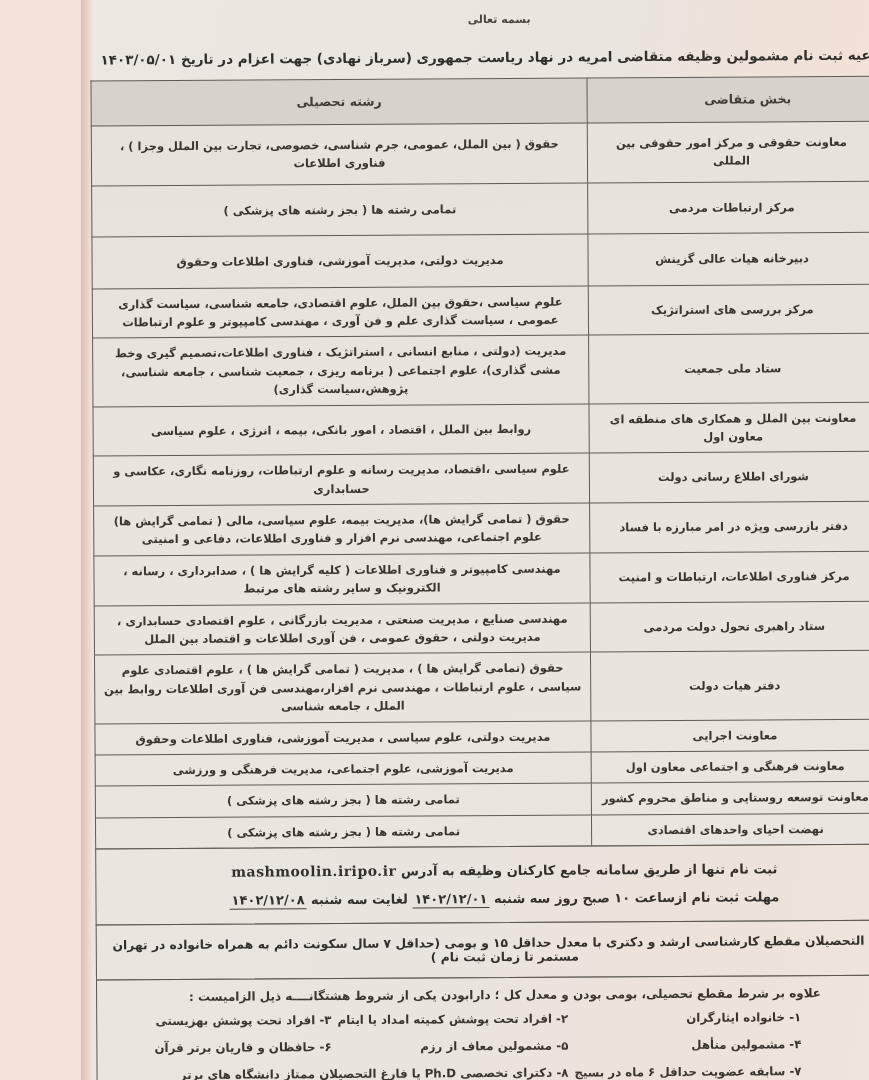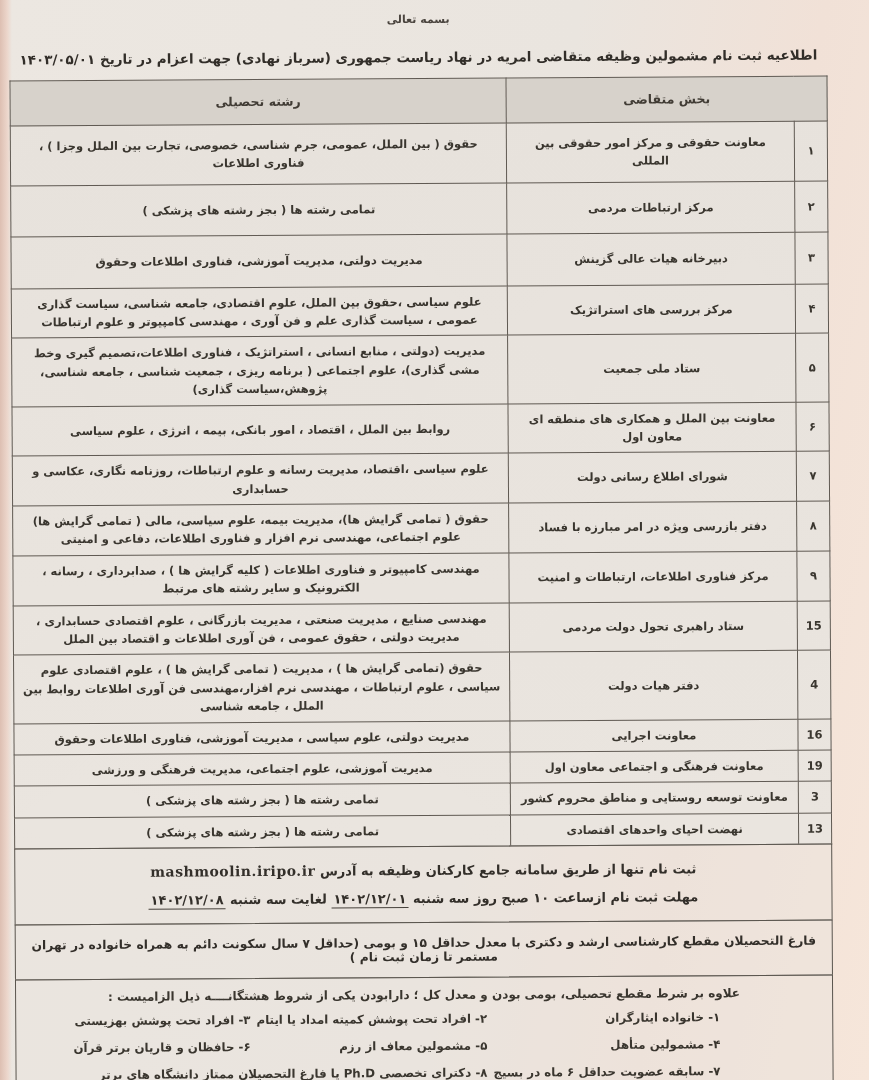--- a/index.html
+++ b/index.html
@@ -3,21 +3,21 @@
 <meta charset="utf-8">
 <style>
   html,body{margin:0;padding:0;}
   body{
     width:869px;height:1080px;overflow:hidden;
     font-family:"DejaVu Sans",sans-serif;
     direction:rtl;
     background:#f4e3d9;
   }
   .photo{
-    position:relative;width:869px;height:1080px;
+    position:relative;width:788px;height:1080px;
     background:linear-gradient(100deg,#ece7e1 0%,#eae5df 55%,#f1e1d7 78%,#f6e6da 100%);
   }
   .curl-strip{
     position:absolute;left:0;top:0;width:12px;height:100%;
     background:linear-gradient(90deg,#ddbfb2 0%,#ecd6cb 60%,rgba(236,214,203,0) 100%);
   }
   .paper{
     position:absolute;top:0;left:9px;width:818px;
     transform:rotate(-0.35deg);transform-origin:top center;
     color:#37332d;

